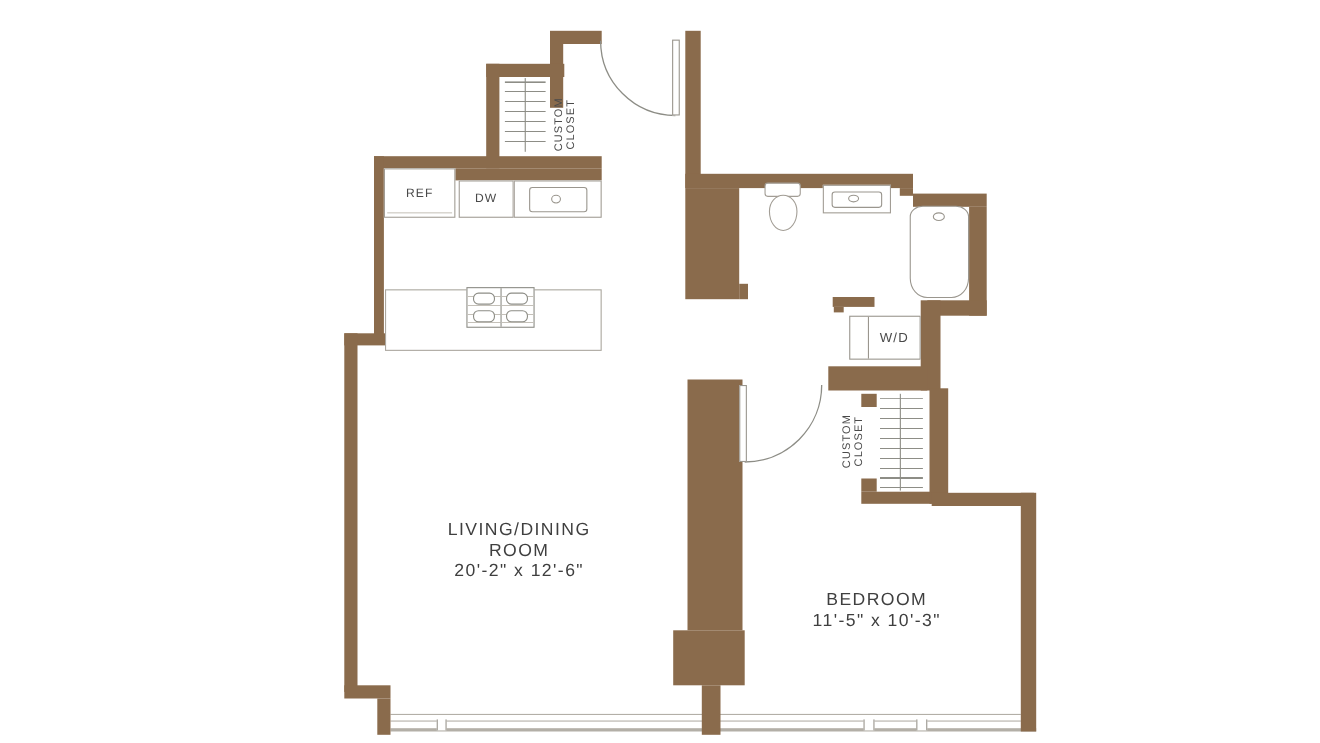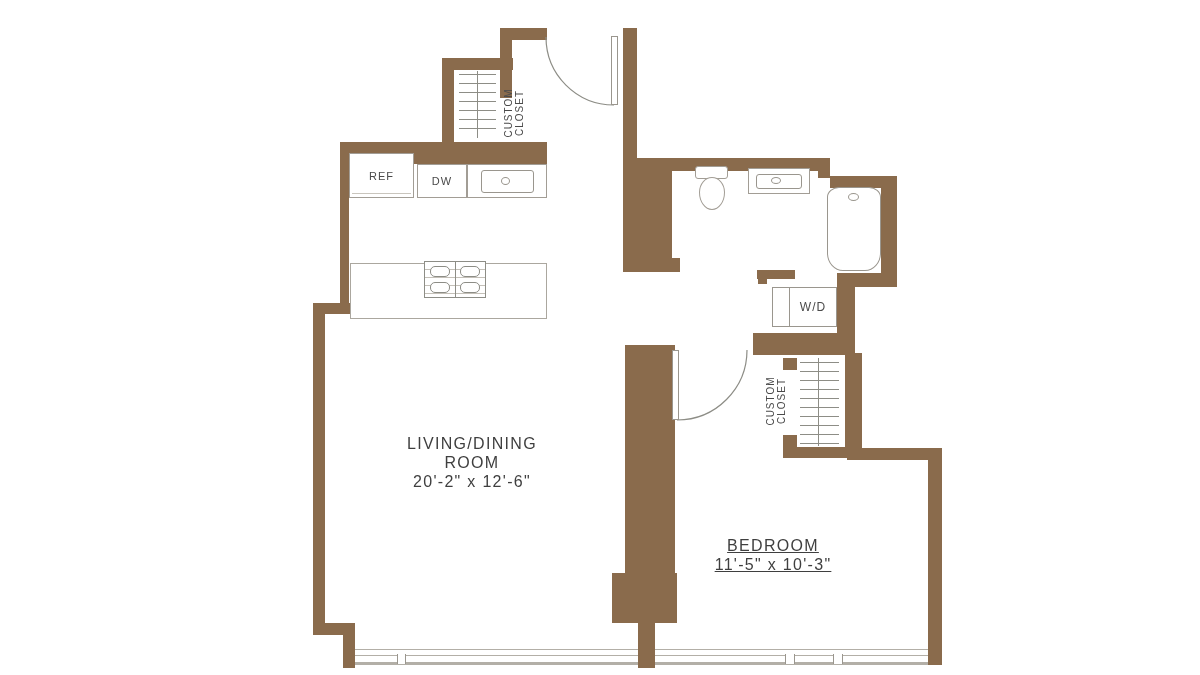--- a/index.html
+++ b/index.html
@@ -122,23 +122,23 @@
     <span>CLOSET</span>
   </div>
 
   <div class="ticks" style="left:800px;top:362px;width:39px;height:84px;"></div>
   <div class="rodline" style="left:818px;top:358px;height:88px;"></div>
   <div class="vlabel" style="left:748px;top:389px;width:56px;height:24px;">
     <span>CUSTOM</span>
     <span>CLOSET</span>
   </div>
 
-  <div class="room-label" style="left:362px;top:434px;width:220px;text-align:right;">
+  <div class="room-label" style="left:362px;top:472px;width:220px;text-align:right;">
     <span>LIVING/DINING</span>
     <span>ROOM</span>
     <span>20'-2" x 12'-6"</span>
   </div>
-  <div class="room-label" style="left:663px;top:536px;width:220px;text-decoration:underline;">
+  <div class="room-label" style="left:687px;top:536px;width:220px;">
     <span>BEDROOM</span>
     <span>11'-5" x 10'-3"</span>
   </div>
 
 </div>
 
 </body></html>

